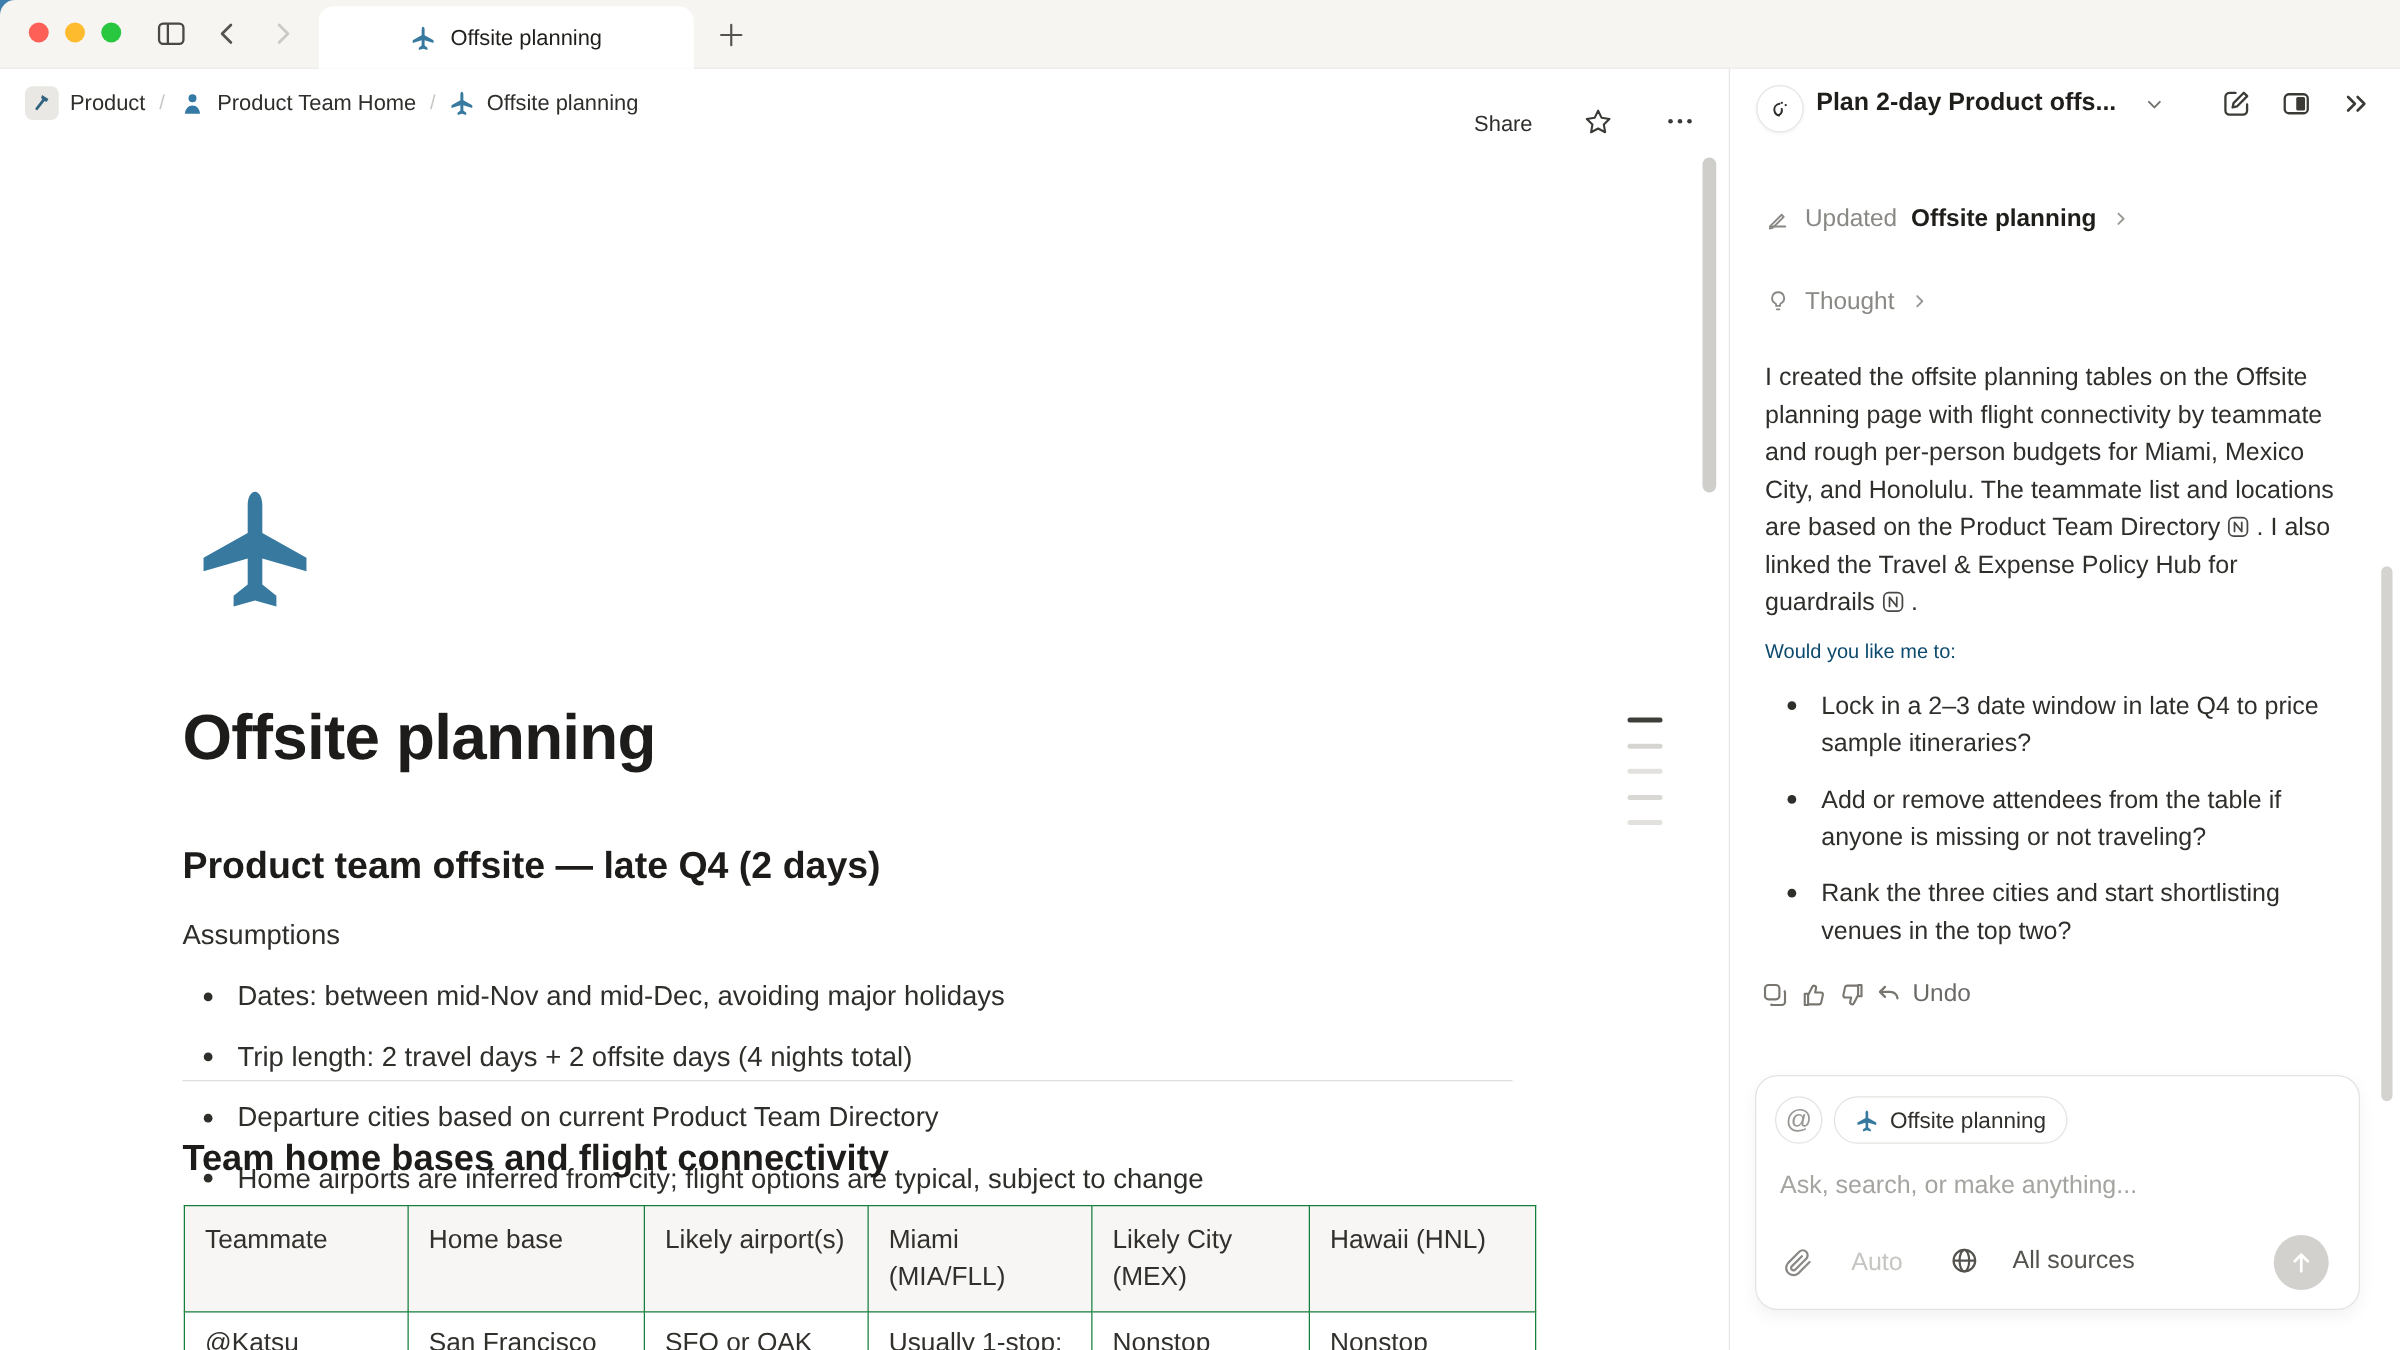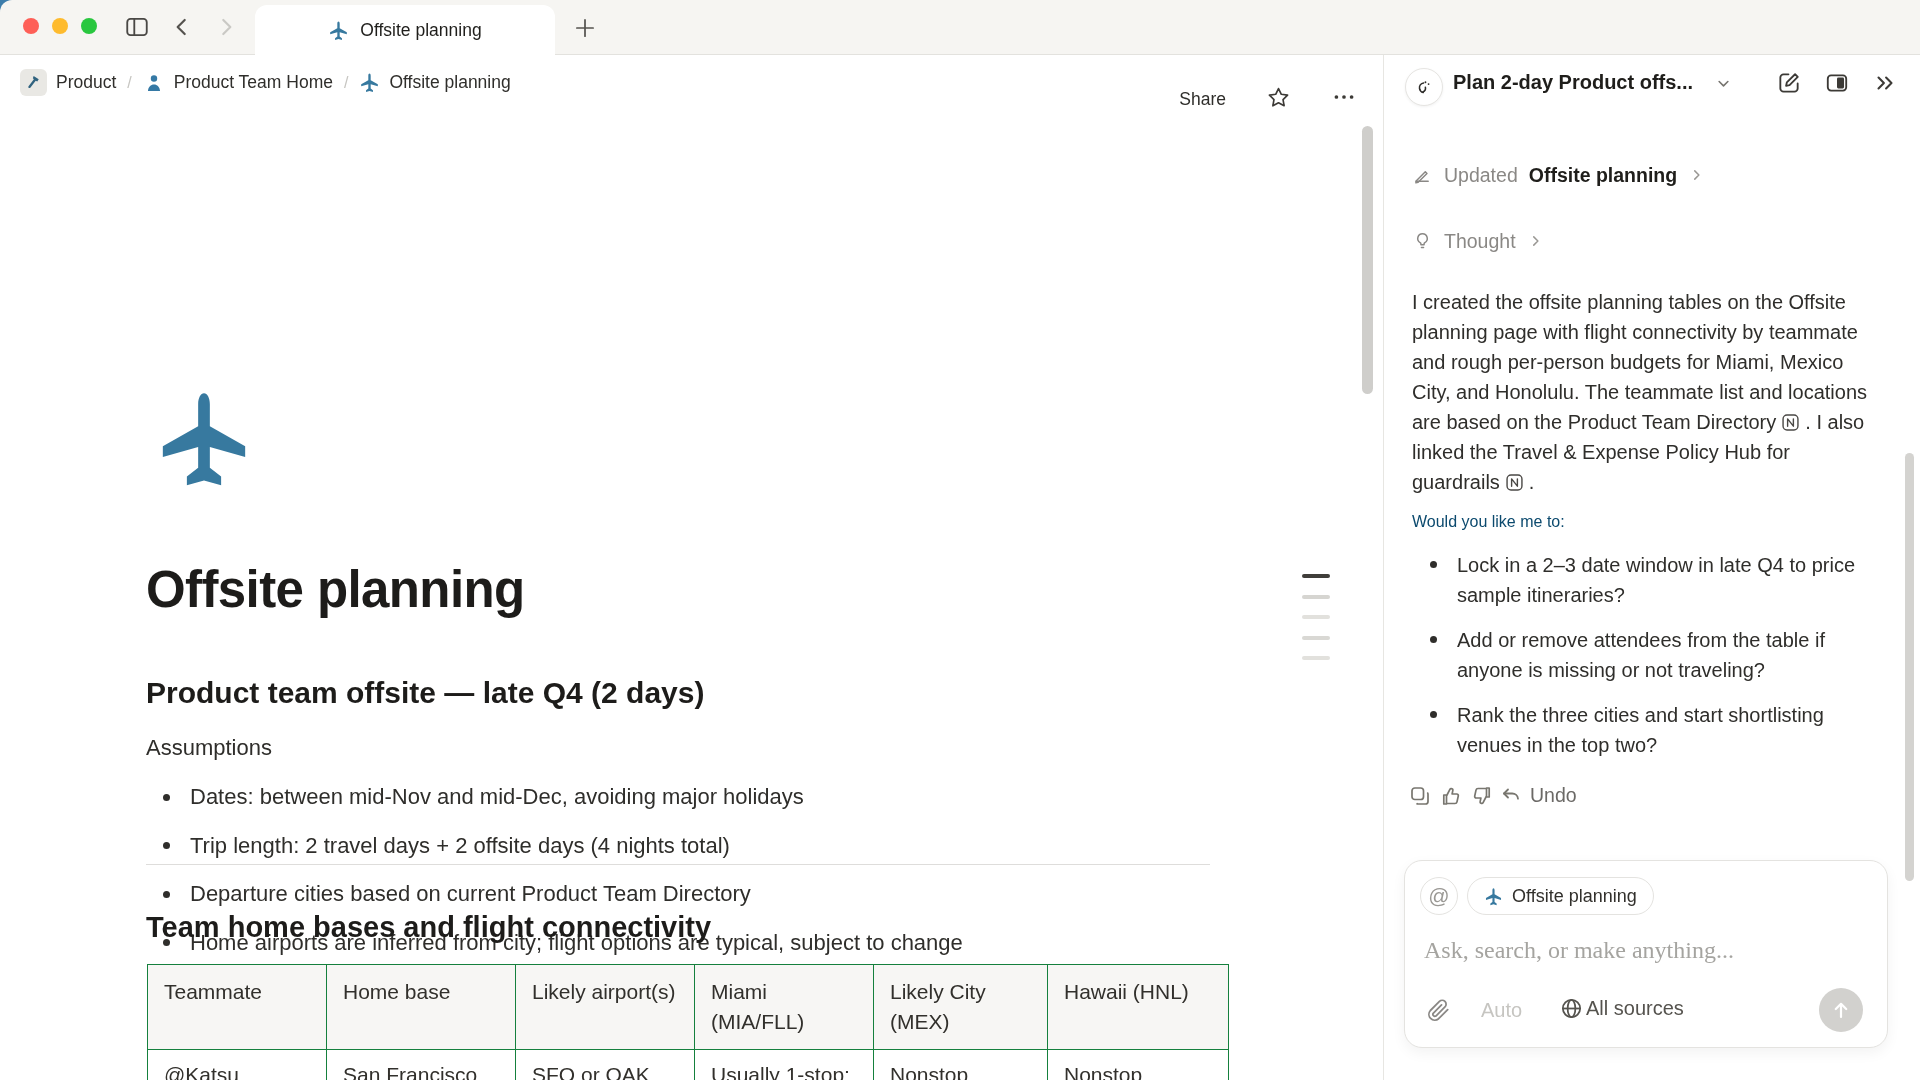--- a/index.html
+++ b/index.html
@@ -80,27 +80,27 @@
   .undo-group { display:flex; align-items:center; gap:7px; }
   .undo-label { font-size:19.5px; color:#6b6966; }
 
   .composer { position:absolute; left:20px; top:805px; width:484px; height:188px; background:#fff;
               border:1px solid #e4e3e0; border-radius:18px; box-shadow:0 5px 14px rgba(15,15,15,0.05); }
   .chips { position:absolute; left:15px; top:16px; display:flex; gap:9px; }
   .at-chip { width:38px; height:38px; border-radius:50%; border:1px solid #e4e3e0; display:flex; align-items:center; justify-content:center;
              font-size:21px; color:#9a9894; }
   .ctx-chip { height:38px; border:1px solid #e4e3e0; border-radius:19px; display:flex; align-items:center; gap:9px; padding:0 16px; }
   .ctx-chip .chip-label { font-size:18px; color:#32302c; }
-  .composer-input { position:absolute; left:19px; top:76px; width:430px; border:none; outline:none; font-size:24px;
-                    font-family:Liberation Serif, serif; color:#2f2e2b; background:transparent; }
+  .composer-input { position:absolute; left:19px; top:76px; width:430px; border:none; outline:none; font-size:20px;
+                    font-family:Liberation Sans, sans-serif; color:#2f2e2b; background:transparent; }
   .composer-input::placeholder { color:#a5a4a0; opacity:1; }
   .composer-bottom { position:absolute; left:0; bottom:14px; width:100%; height:46px; }
   .clip-btn { position:absolute; left:19px; top:9px; width:28px; height:28px; display:flex; align-items:center; justify-content:center; }
   .mode-label { position:absolute; left:76px; top:12px; font-size:20px; color:#c6c5c1; }
-  .sources-btn { position:absolute; left:154px; top:9px; display:flex; align-items:center; gap:2px; }
+  .sources-btn { position:absolute; left:154px; top:9px; display:flex; align-items:center; gap:26px; }
   .sources-label { font-size:20px; font-weight:500; color:#55534e; }
   .send-btn { position:absolute; right:24px; top:1px; width:44px; height:44px; border-radius:50%; background:#d2d1ce;
               display:flex; align-items:center; justify-content:center; }
   .sb-scrollbar { position:absolute; right:6px; top:398px; width:9px; height:428px; border-radius:5px; background:#d4d3d0; }
 
   svg { display:block; }
 </style>
 </head>
 <body>
 

